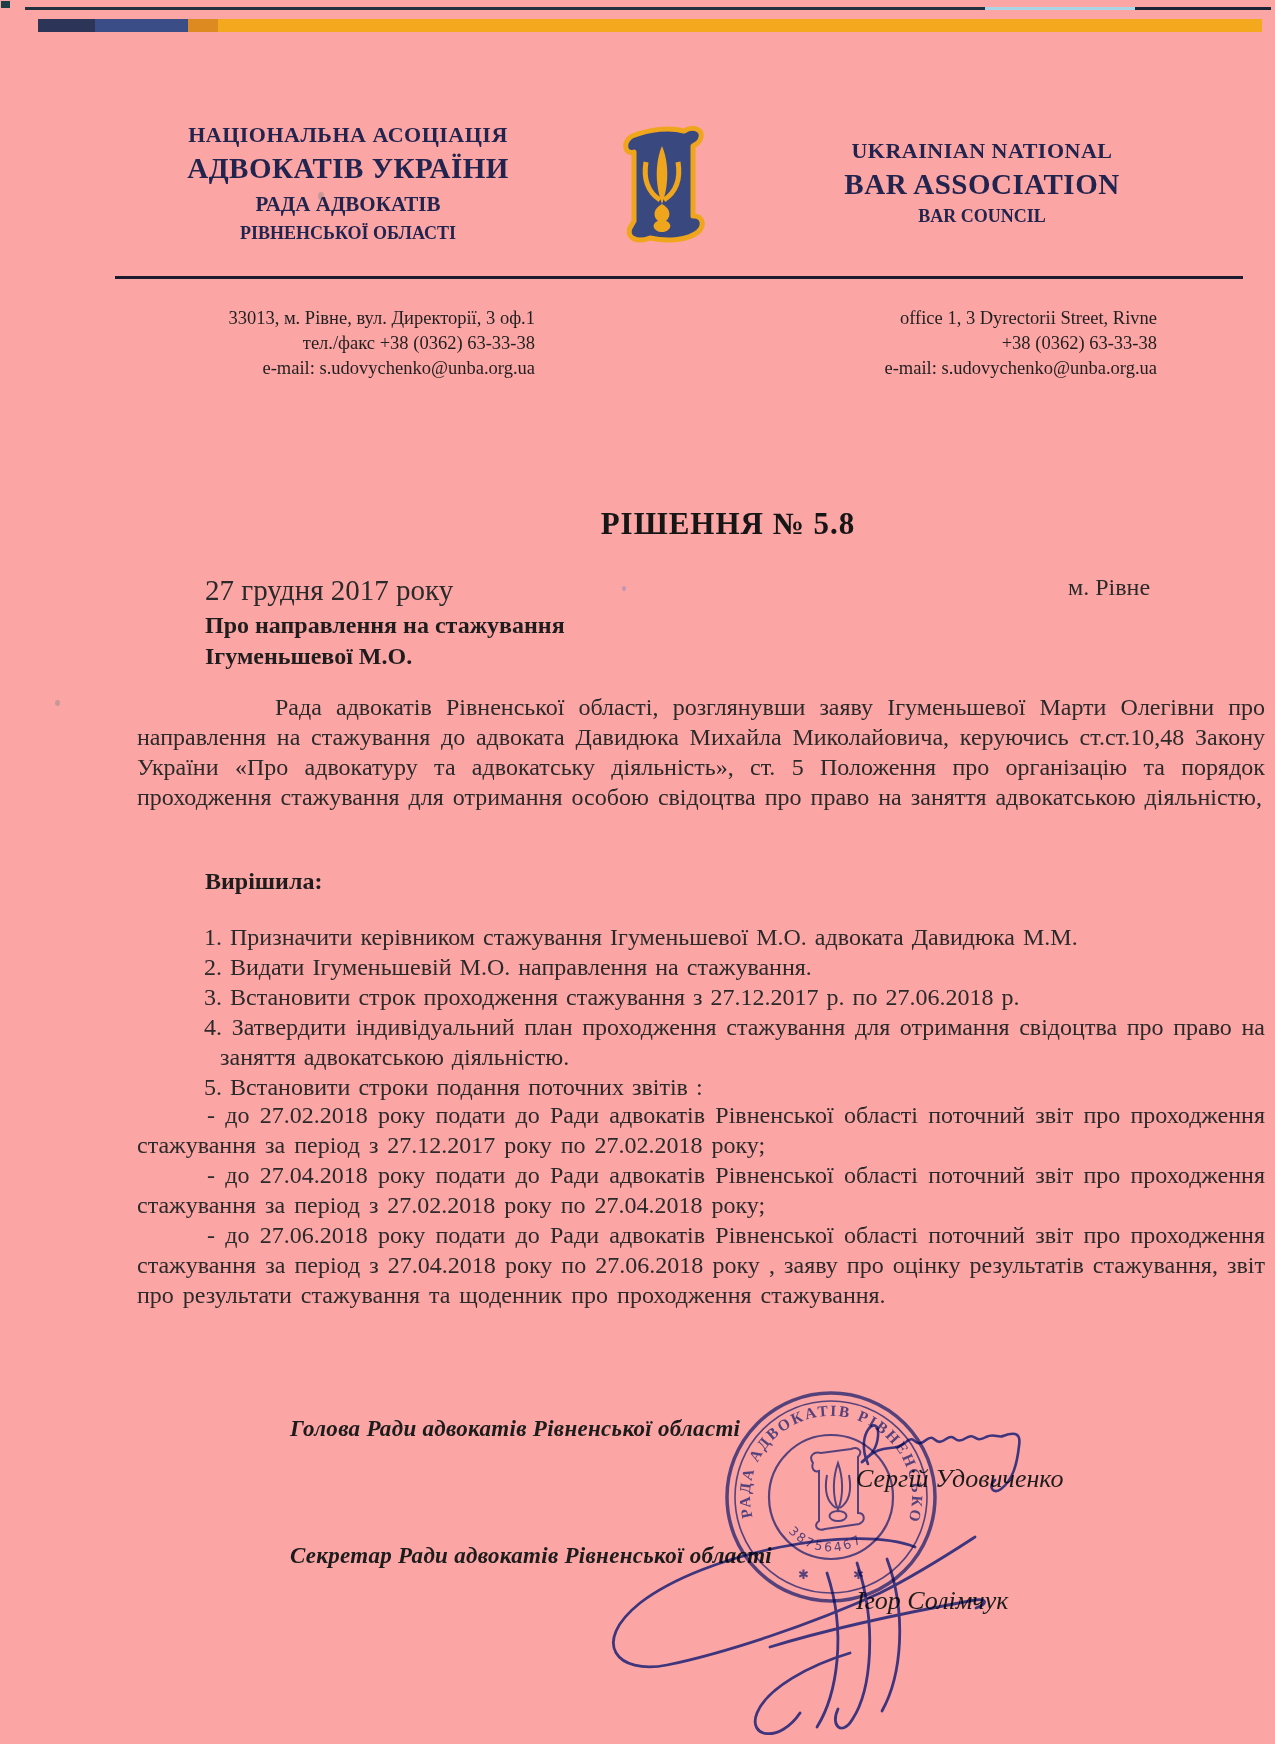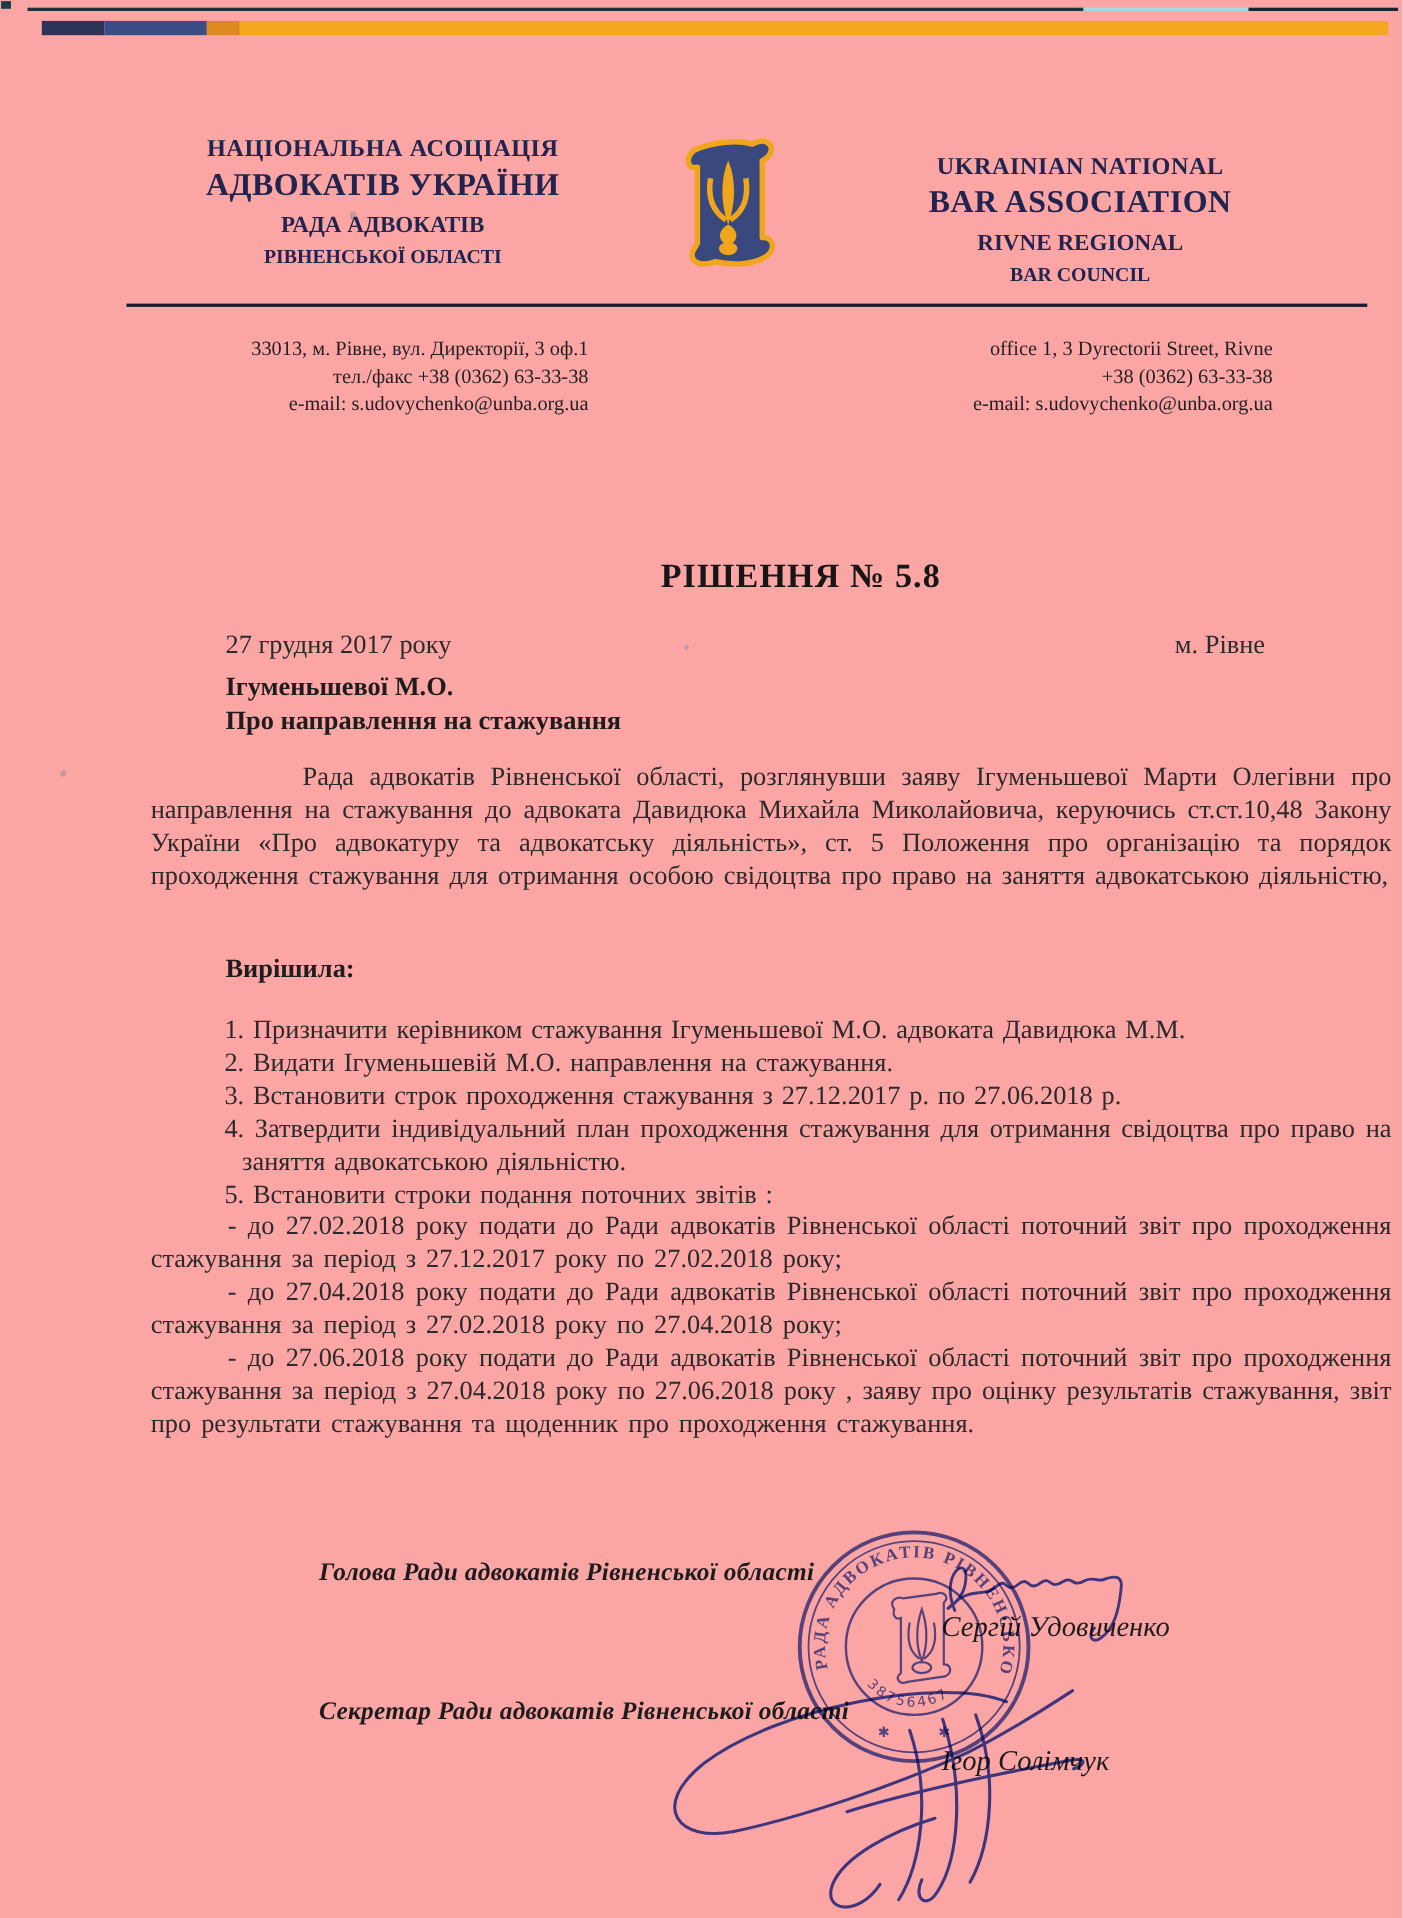--- a/index.html
+++ b/index.html
@@ -33,21 +33,21 @@
   .divider{position:absolute;left:115px;top:276px;width:1128px;height:3px;background:#1c1c30;}
 
   .contact{position:absolute;top:306px;text-align:right;font-size:18.5px;line-height:25px;color:#1f1f1f;}
   .contact.left{left:175px;width:360px;}
   .contact.right{left:797px;width:360px;}
 
   
   .title{position:absolute;left:137px;top:506px;width:1128px;text-align:center;
          font-size:31px;font-weight:bold;color:#161616;}
   .title span{position:relative;left:27px;letter-spacing:1px;}
-  .dateline-date{position:absolute;left:205px;top:574px;font-size:24px;}
+  .dateline-date{position:absolute;left:205px;top:574px;font-size:29px;}
   .dateline-city{position:absolute;left:1068px;top:574px;font-size:24px;}
   .subject{position:absolute;left:205px;top:610px;font-size:24px;font-weight:bold;line-height:31px;color:#1d1d1d;}
   .preamble{position:absolute;left:137px;top:692px;width:1128px;
             font-size:24px;line-height:30px;text-align:justify;text-indent:138px;word-spacing:3px;}
   .resolved{position:absolute;left:205px;top:868px;font-size:24px;font-weight:bold;color:#1d1d1d;}
   .list{position:absolute;left:204px;top:922px;width:1061px;font-size:24px;line-height:30px;}
   .list .li{padding-left:16px;text-indent:-16px;text-align:justify;word-spacing:2px;}
   .dashes{position:absolute;left:137px;top:1100px;width:1128px;font-size:24px;line-height:30px;}
   .dashes p{margin:0;text-align:justify;text-indent:70px;word-spacing:3px;}
 
@@ -91,43 +91,42 @@
   <svg class="logo" width="98" height="120" viewBox="0 0 98 120">
     <path d="M22,12 C40,5 60,3 74,7 C84,1 95,6 90,16 C88,20 85,21 83,22 L83,92 C93,91 95,102 88,108 C78,116 58,118 40,114 C27,119 16,114 20,104 L24,97 L24,28 C15,31 12,19 22,12 Z" fill="#39497f" stroke="#f0a61c" stroke-width="5" stroke-linejoin="round"></path>
     <path d="M52,22 C58,36 60,58 52,80 C44,58 46,36 52,22 Z" fill="#f0a61c"></path>
     <path d="M36,38 C33,56 38,68 50,76 M68,38 C71,56 66,68 54,76" fill="none" stroke="#f0a61c" stroke-width="5"></path>
     <path d="M52,80 C44,84 42,92 48,97 C40,100 44,108 52,108 C60,108 64,100 56,97 C62,92 60,84 52,80 Z" fill="#f0a61c"></path>
   </svg>
 
   <div class="hdr hdr-right">
     <div class="l1">UKRAINIAN NATIONAL</div>
     <div class="l2">BAR ASSOCIATION</div>
-    <div class="l3">RIVNE REGIONAL</div>
     <div class="l4">BAR COUNCIL</div>
   </div>
 
   <div class="divider"></div>
 
   <div class="contact left">
     <div>33013, м. Рівне, вул. Директорії, 3 оф.1</div>
     <div>тел./факс  +38 (0362) 63-33-38</div>
     <div>e-mail: s.udovychenko@unba.org.ua</div>
   </div>
   <div class="contact right">
     <div>office 1, 3 Dyrectorii Street, Rivne</div>
     <div>+38 (0362) 63-33-38</div>
     <div>e-mail: s.udovychenko@unba.org.ua</div>
   </div>
 
   <div class="title"><span>РІШЕННЯ  № 5.8</span></div>
   <div class="dateline-date">27 грудня  2017 року</div>
   <div class="dateline-city">м. Рівне</div>
   <div class="subject">
+    <div>Про направлення на стажування</div>
     <div>Ігуменьшевої М.О.</div>
-    <div>Про направлення на стажування</div>
   </div>
 
   <div class="preamble">Рада адвокатів Рівненської області, розглянувши заяву Ігуменьшевої Марти Олегівни про направлення на стажування до адвоката Давидюка Михайла Миколайовича, керуючись ст.ст.10,48 Закону України «Про адвокатуру та адвокатську діяльність», ст. 5 Положення про організацію та порядок проходження стажування для отримання особою свідоцтва про право на заняття адвокатською діяльністю,</div>
   <div class="resolved">Вирішила:</div>
 
   <div class="list">
     <div class="li"><span>1.</span> <span>Призначити керівником стажування Ігуменьшевої М.О. адвоката Давидюка М.М.</span></div>
     <div class="li"><span>2.</span> <span>Видати  Ігуменьшевій  М.О. направлення на стажування.</span></div>
     <div class="li"><span>3.</span> <span>Встановити строк проходження стажування з 27.12.2017 р. по 27.06.2018 р.</span></div>
     <div class="li"><span>4.</span> <span>Затвердити індивідуальний план проходження стажування для отримання свідоцтва про право на заняття адвокатською діяльністю.</span></div>

